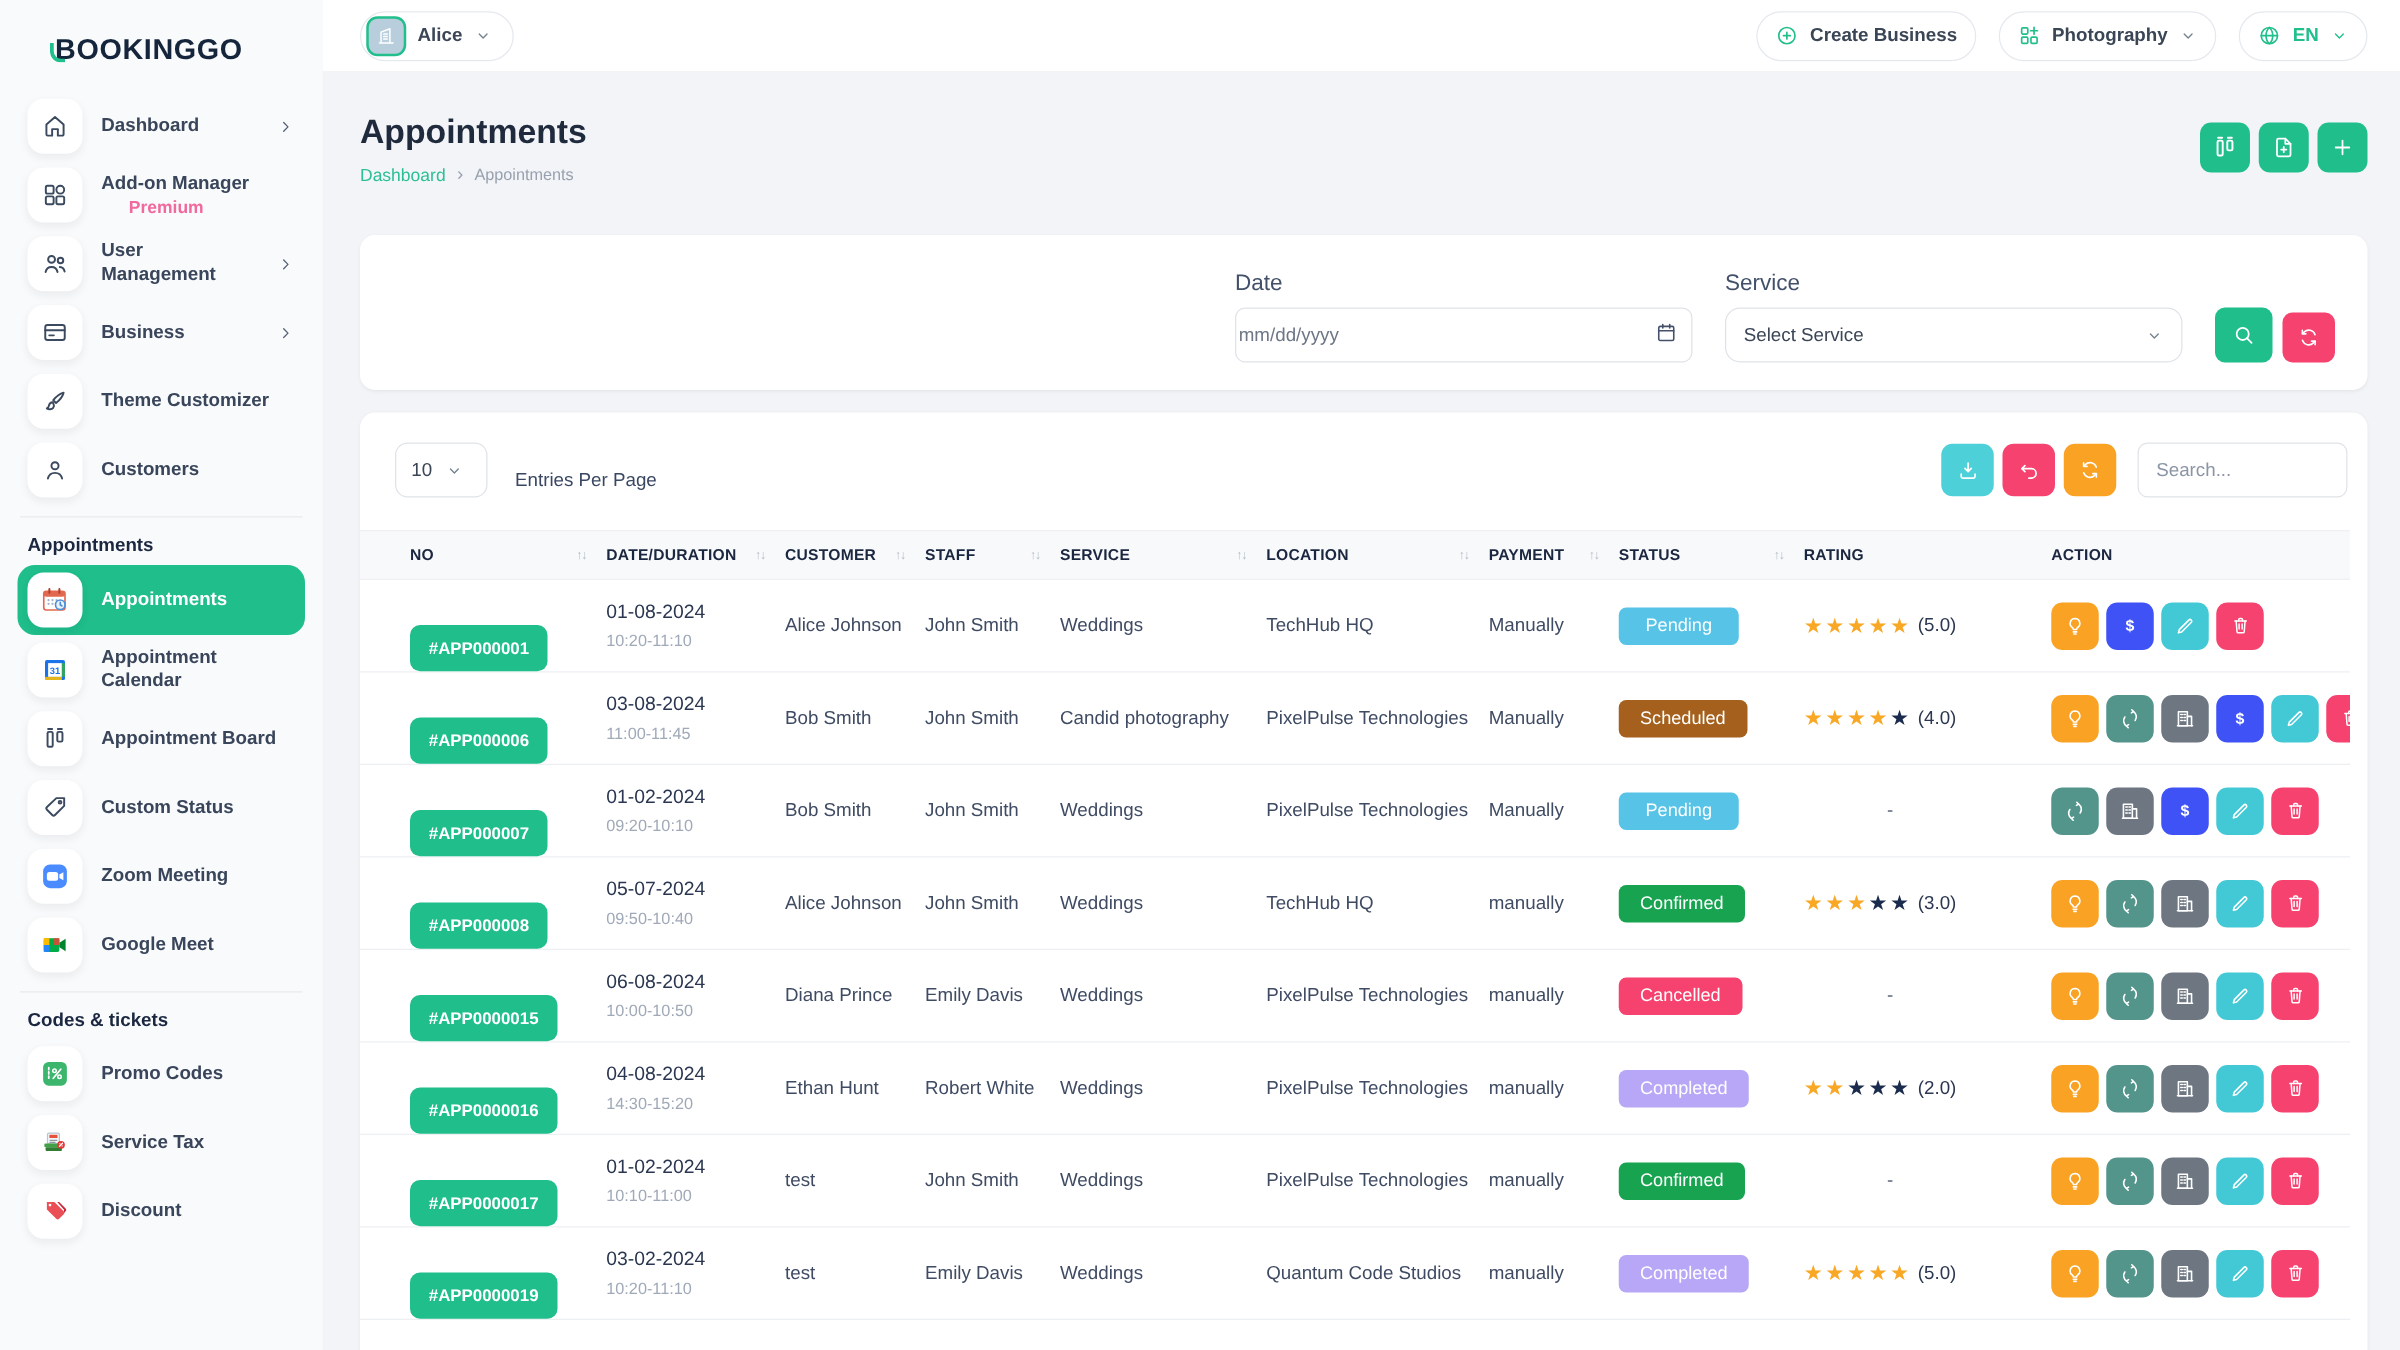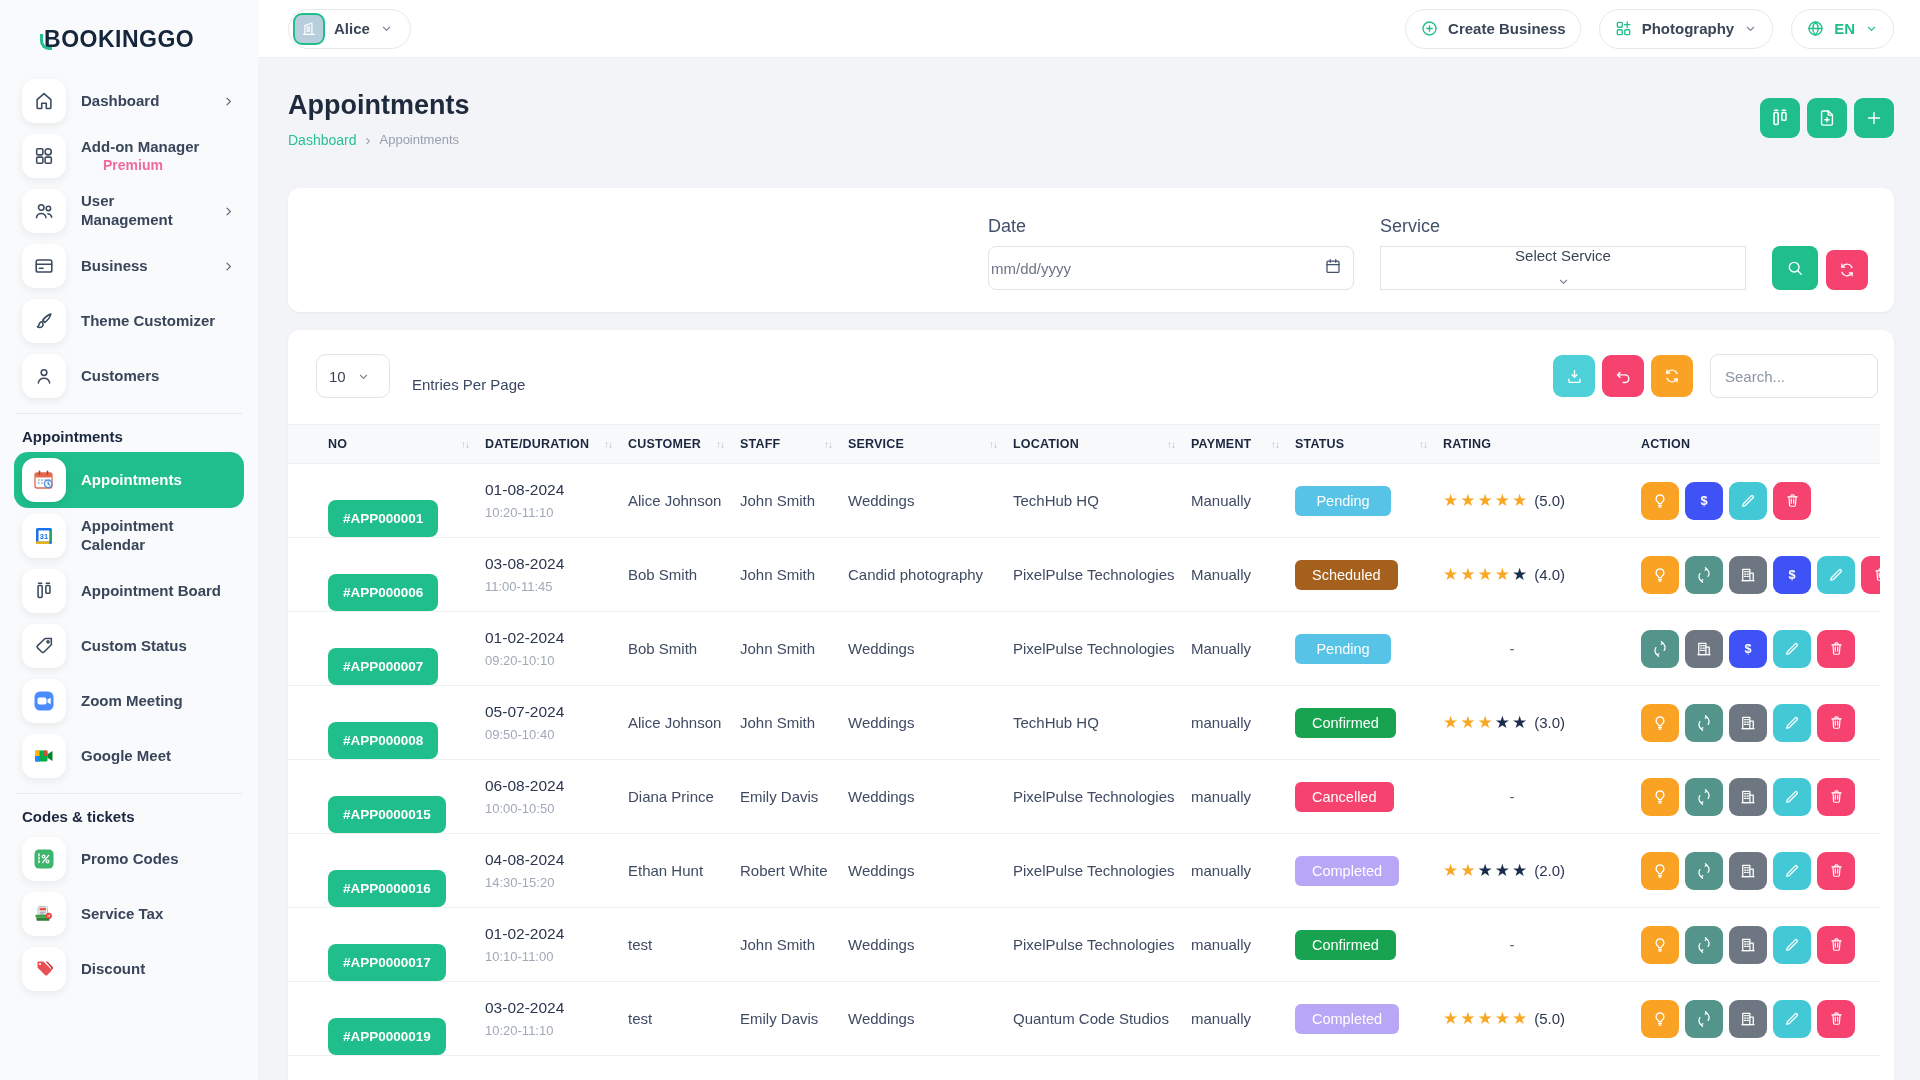--- a/index.html
+++ b/index.html
@@ -51,22 +51,22 @@
   .card { background:#fff; border-radius:12px; box-shadow:0 1px 3px rgba(16,24,40,.05); }
   .filter-card { position:absolute; left:30px; right:26px; top:130px; height:124px; padding:22px 26px; }
   .filter-row { display:flex; justify-content:flex-end; align-items:flex-end; gap:26px; height:100%; }
   .field { display:flex; flex-direction:column; width:366px; }
   .field label { font-size:18px; color:#42506a; margin-bottom:9px; }
   .inp { position:relative; height:44px; }
   .inp input { width:100%; height:44px; border:1px solid #dfe3e8; border-radius:8px; padding:0 40px 0 2px; font-size:15px; color:#3a4556;
     font-family:inherit; outline:none; background:#fff; }
   .inp input::placeholder { color:#6c7686; }
   .inp .r-ic { position:absolute; right:12px; top:11px; color:#45506b; pointer-events:none; display:flex; }
-  .fake-select { display:flex; align-items:center; justify-content:space-between; height:44px; border:1px solid #dfe3e8; border-radius:0;
-    padding:0 14px; font-size:15px; color:#3a4556; cursor:pointer; background:#fff;flex-direction:column; }
+  .fake-select { display:flex; align-items:center; justify-content:space-between; height:44px; border:1px solid #dfe3e8; border-radius:12px;
+    padding:0 14px; font-size:15px; color:#3a4556; cursor:pointer; background:#fff; }
   .filter-btns { display:flex; gap:8px; align-items:flex-end; }
   .f-btn { border:none; border-radius:8px; color:#fff; display:flex; align-items:center; justify-content:center; cursor:pointer; }
   .f-search { width:46px; height:44px; background:#1fbe8b; }
   .f-reset { width:42px; height:40px; background:#f5426f; }
 
   .table-card { position:absolute; left:30px; right:26px; top:272px; height:830px; padding:24px 0 0 0; }
   .table-toolbar { display:flex; align-items:center; padding:0 16px 0 28px; margin-bottom:26px; }
   .pp-select { display:flex; align-items:center; gap:10px; width:74px; height:44px; border:1px solid #dfe3e8; border-radius:10px;
     padding:0 12px; font-size:15px; color:#3a4556; cursor:pointer; }
   .pp-label { font-size:15px; color:#3a4763; margin-left:22px;margin-top:16px; }

